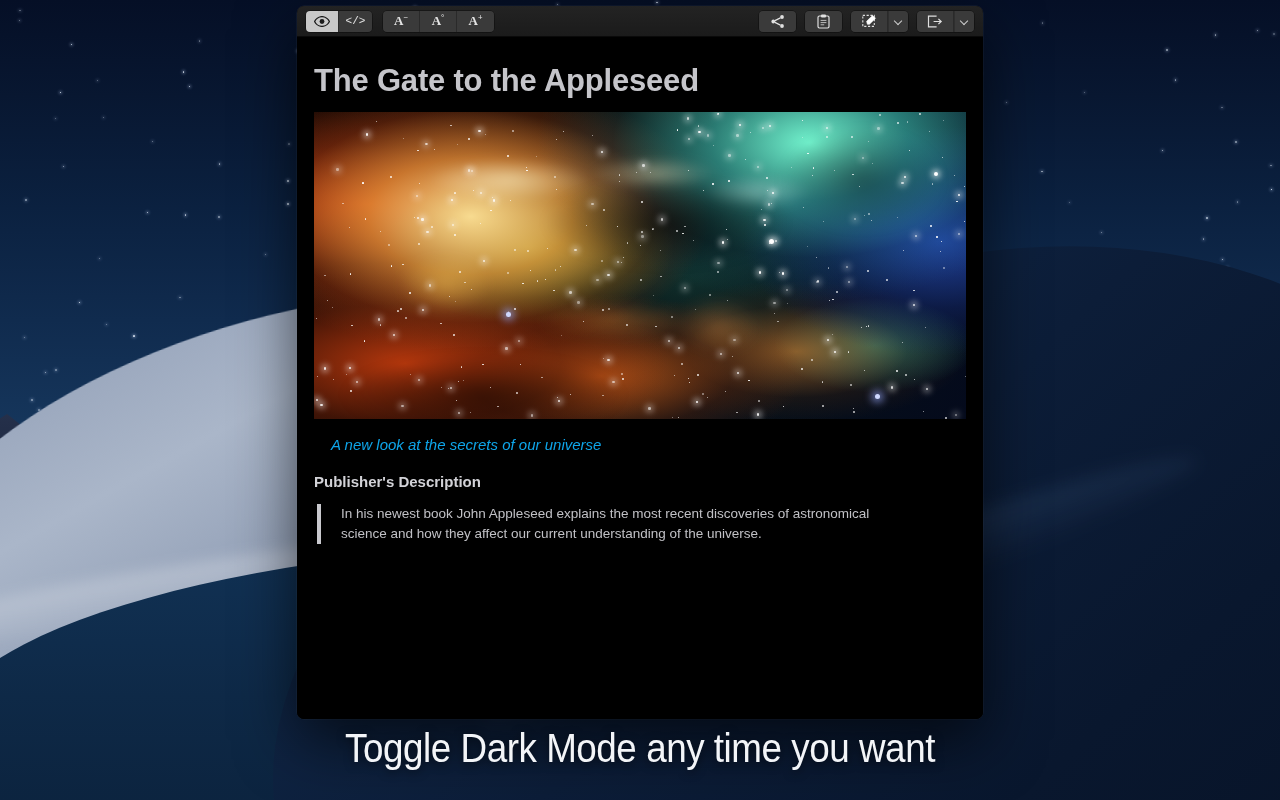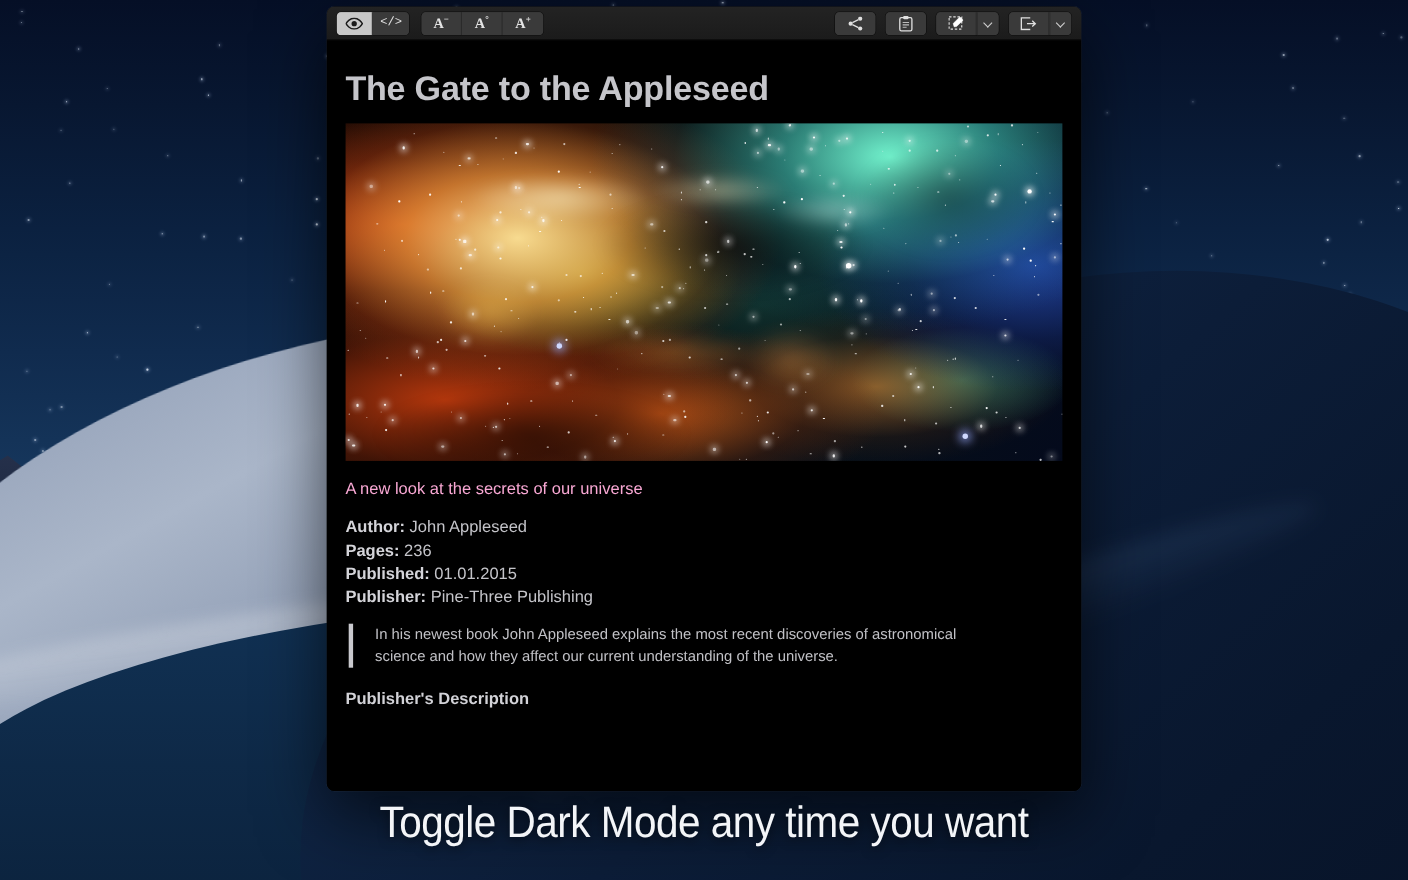--- a/index.html
+++ b/index.html
@@ -282,22 +282,23 @@
       radial-gradient(30% 18% at 26% 92%, rgba(0,0,0,.50), rgba(0,0,0,0) 72%);
     filter: blur(6px);
   }
   #neb-stars .nstar {
     position: absolute; border-radius: 50%; background: #fff;
   }
   .glowstar { box-shadow: 0 0 6px 2px rgba(255,255,255,.75); }
   .bluestar { background: #cfd8ff !important; box-shadow: 0 0 9px 3px rgba(150,170,255,.8); }
 
   #hero-sub {
-    font-size: 15px; color: #f9a8d4;
+    font-style: italic; font-size: 15px; color: #0ea5e9;
     padding: 17px 17px 0 17px;
+    margin-left: 17px;
   }
   #meta {
     padding: 16px 17px 0 17px; font-size: 15px; line-height: 21px; color: #c4c4c9;
   }
   #meta b { color: #d4d4d9; }
   #desc-h {
     padding: 20px 17px 0 17px;
     font-size: 15px; font-weight: 700; color: #d2d2d7;
   }
   #quote {
@@ -920,38 +921,20 @@
             <span class="nstar" style="left: 31.6px; top: 261.9px; width: 1.1px; height: 1.1px; opacity: 0.57;"></span>
             <span class="nstar glowstar" style="left: 455px; top: 127px; width: 5px; height: 5px;"></span>
             <span class="nstar glowstar bluestar" style="left: 192px; top: 200px; width: 4.5px; height: 4.5px;"></span>
             <span class="nstar glowstar bluestar" style="left: 561px; top: 282px; width: 5px; height: 5px;"></span>
             <span class="nstar glowstar" style="left: 620px; top: 60px; width: 4px; height: 4px;"></span>
           </div>
       </div>
 
       <div id="hero-sub">A new look at the secrets of our universe</div>
 
-      <div id="meta">
-        <div>
-          <b>Author:</b>
-          <span>John Appleseed</span>
-        </div>
-        <div>
-          <b>Pages:</b>
-          <span>236</span>
-        </div>
-        <div>
-          <b>Published:</b>
-          <span>01.01.2015</span>
-        </div>
-        <div>
-          <b>Publisher:</b>
-          <span>Pine-Three Publishing</span>
-        </div>
-      </div>
-
+
+      <div id="desc-h">Publisher's Description</div>
       <div id="quote">In his newest book John Appleseed explains the most recent discoveries of astronomical science and how they affect our current understanding of the universe.</div>
-      <div id="desc-h">Publisher's Description</div>
     </div>
   </div>
 
   <div id="caption">Toggle Dark Mode any time you want</div>
 </div>
 
 </body></html>

